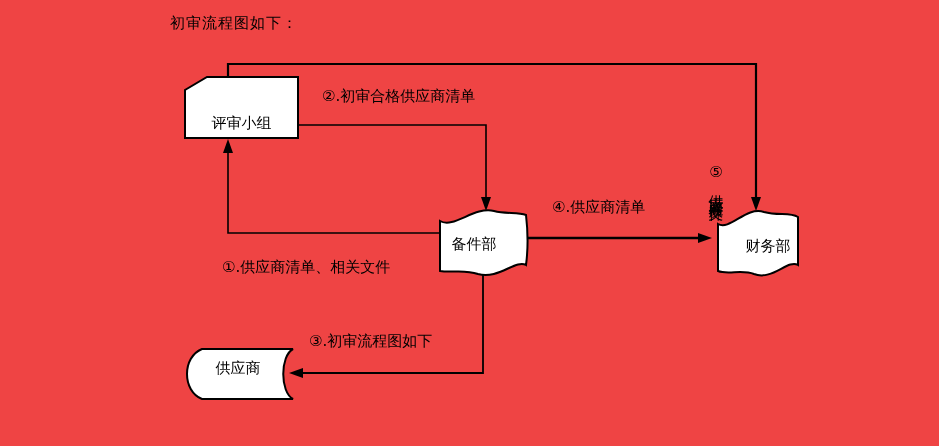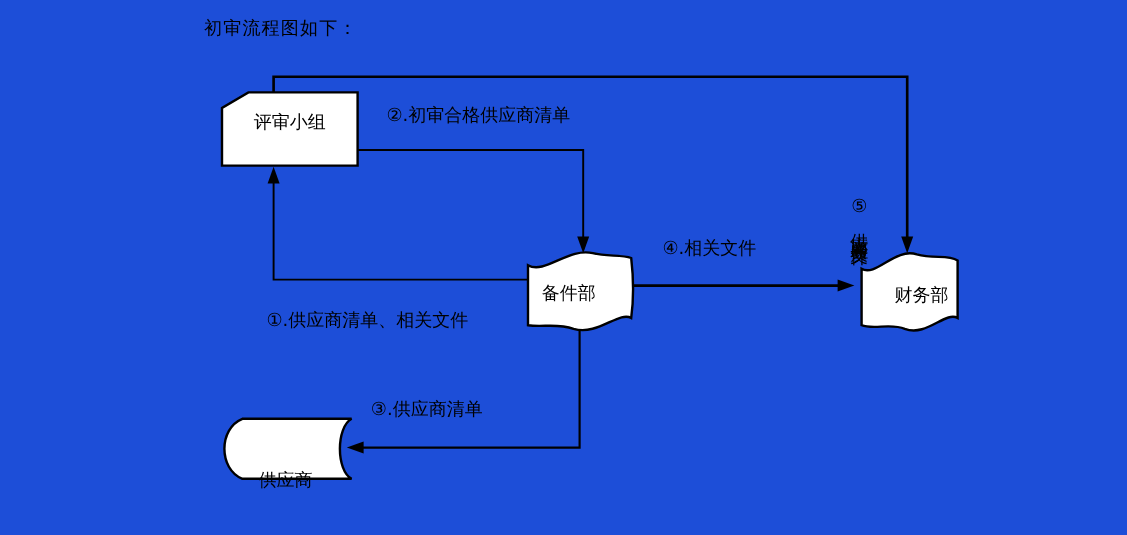--- a/index.html
+++ b/index.html
@@ -4,21 +4,21 @@
 <style>
   html, body {
     margin: 0;
     padding: 0;
     background: #ffffff;
   }
   .stage {
     position: relative;
     width: 939px;
     height: 446px;
-    background: #1d4ed8;
+    background: #ef4444;
     overflow: hidden;
     font-family: "DejaVu Sans", "Liberation Sans", sans-serif;
     color: #000000;
   }
   .stage svg {
     position: absolute;
     left: 0;
     top: 0;
   }
   .shape {
@@ -105,24 +105,24 @@
 
     <path class="shape" d="M 202,349 L 293,349
              C 280,356 280,392 293,399
              L 202,399
              C 182,391 182,357 202,349
              Z"></path>
   </svg>
 
   <div class="txt page-title">初审流程图如下：</div>
 
-  <div class="txt node-label" style="left:185px; top:92px; width:113px;">评审小组</div>
+  <div class="txt node-label" style="left:185px; top:113px; width:113px;">评审小组</div>
   <div class="txt node-label" style="left:440px; top:234px; width:68px;text-align:center;">备件部</div>
   <div class="txt node-label" style="left:718px; top:236px; width:100px;">财务部</div>
-  <div class="txt node-label" style="left:183px; top:358px; width:110px;margin-top:32px;">供应商</div>
+  <div class="txt node-label" style="left:183px; top:358px; width:110px;">供应商</div>
 
   <div class="txt" style="left:322px; top:86px;">②.初审合格供应商清单</div>
-  <div class="txt" style="left:552px; top:197px;">④.相关文件</div>
+  <div class="txt" style="left:552px; top:197px;">④.供应商清单</div>
   <div class="txt" style="left:222px; top:257px;text-align:center;">①.供应商清单、相关文件</div>
-  <div class="txt" style="left:309px; top:331px;">③.供应商清单</div>
+  <div class="txt" style="left:309px; top:331px;">③.初审流程图如下</div>
   <div class="vtext">⑤供应商资质文件</div>
 
 </div>
 
 </body></html>

